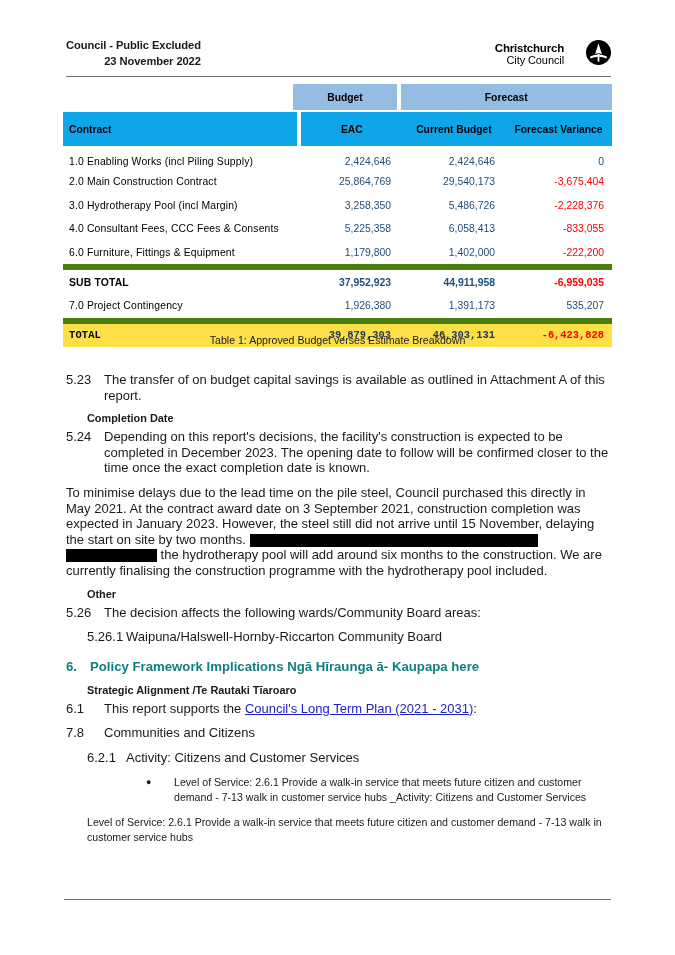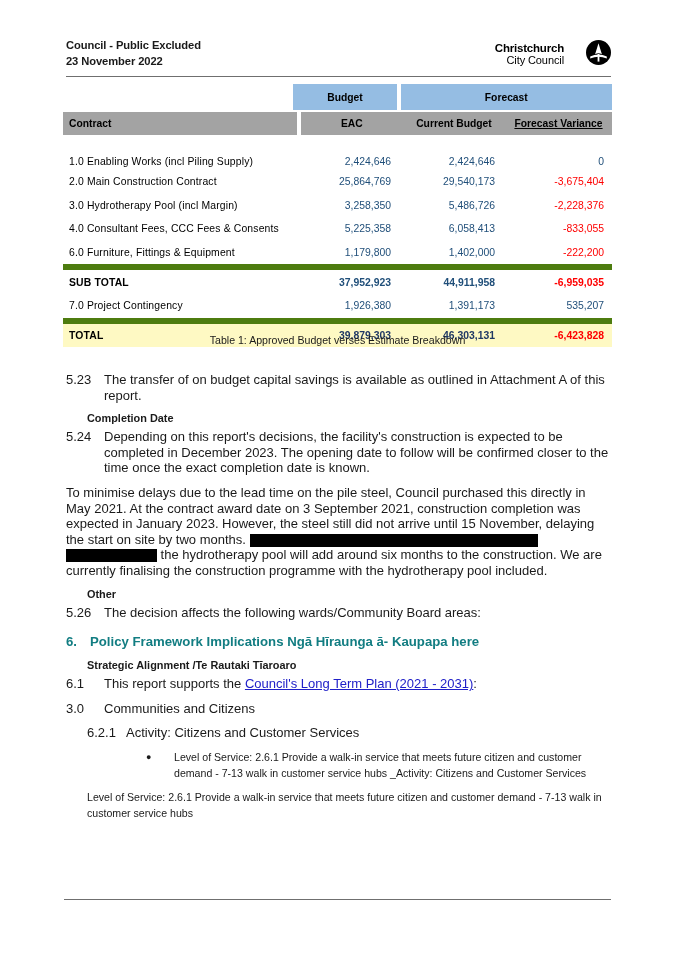--- a/index.html
+++ b/index.html
@@ -25,21 +25,21 @@
 
   
   .hdr {
     position: absolute;
     left: 66px; top: 38px;
     width: 545px;
     height: 36px;
   }
   .hdr-left {
     position: absolute;
-    left: 0; top: 0;
+    left: 0; top: 0; text-align: right;
   }
   .hdr-line {
     font-size: 11.2px;
     font-weight: bold;
     letter-spacing: -0.1px;
     line-height: 15.5px;
     color: #1a1a1a;
     white-space: nowrap;
   }
   .hdr-right {
@@ -98,32 +98,32 @@
     display: flex;
     align-items: center;
     justify-content: center;
     height: 26px;
   }
   .grp-budget { width: 104px; margin-right: 4px; }
   .grp-forecast { width: 213px; }
 
   .hdr-row { height: 27px; }
   .hdr-cell {
-    background: #a3a3a3;
+    background: #0ea5e9;
     color: #000;
     font-size: 10.3px;
     font-weight: bold;
     display: flex;
     align-items: center;
-    height: 23px;
+    height: 34px;
   }
   .hdr-contract { width: 232px; padding-left: 6px; margin-right: 4px; }
   .hdr-curbud { width: 104px; justify-content: center; }
   .hdr-eac { width: 104px; justify-content: center; }
-  .hdr-var { width: 109px; justify-content: center; text-decoration: underline; }
+  .hdr-var { width: 109px; justify-content: center; }
 
   .brow { height: 23.6px; align-items: center; }
   .brow .lbl {
     font-size: 10.4px;
     color: #000;
     padding-left: 6px;
     white-space: nowrap;
     overflow: hidden;
     letter-spacing: 0.15px;
   }
@@ -131,21 +131,21 @@
     font-size: 10.4px;
     text-align: right;
     padding-right: 8px;
     color: #1f4e79;
     white-space: nowrap;
   }
   .brow .num.neg { color: #fe0000; }
   .brow.spacer-top { height: 28px; align-items: flex-end; padding-bottom: 3px; }
   .rule-bot { border-bottom: 6px solid #4d7c0f; }
   .bold .lbl, .bold .num { font-weight: bold; }
-  .total-row { background: #fef9c3; }
+  .total-row { background: #fde047; font-family: Liberation Mono, monospace; }
   .total-row .num { color: #1f3864; }
   .total-row .num.neg { color: #fe0000; }
 
   .caption {
     position: absolute;
     left: 63px; top: 334px;
     width: 549px;
     text-align: center;
     font-size: 10.6px;
     color: #1a1a1a;
@@ -359,35 +359,39 @@
       <div class="txt"><span>To minimise delays due to the lead time on the pile steel, Council purchased this directly in May 2021.  At the contract award date on 3 September 2021, construction completion was expected in January 2023.  However, the steel still did not arrive until 15 November, delaying the start on site by two months. </span><span class="redact r1"></span><span class="redact r2"></span><span> the hydrotherapy pool will add around six months to the construction.  We are currently finalising the construction programme with the hydrotherapy pool included.</span></div>
     </div>
 
     <div class="sub-head">Other</div>
 
     <div class="para">
       <div class="no">5.26</div>
       <div class="txt">The decision affects the following wards/Community Board areas:</div>
     </div>
 
+    <div class="para indent1">
+      <div class="no">5.26.1</div>
+      <div class="txt">Waipuna/Halswell-Hornby-Riccarton Community Board</div>
+    </div>
 
     <div class="h2">
       <div class="h2no">6.</div>
       <div>Policy Framework Implications Ngā Hīraunga ā- Kaupapa here</div>
     </div>
 
     <div class="sub-head">Strategic Alignment /Te Rautaki Tīaroaro</div>
 
     <div class="para">
       <div class="no">6.1</div>
       <div class="txt"><span>This report supports the </span><a class="link" href="#">Council's Long Term Plan (2021 - 2031)</a><span>:</span></div>
     </div>
 
     <div class="para">
-      <div class="no">3.0</div>
+      <div class="no">7.8</div>
       <div class="txt">Communities and Citizens</div>
     </div>
 
     <div class="para indent1">
       <div class="no">6.2.1</div>
       <div class="txt">Activity: Citizens and Customer Services</div>
     </div>
 
     <div class="bullet-row">
       <div class="dot">●</div>

